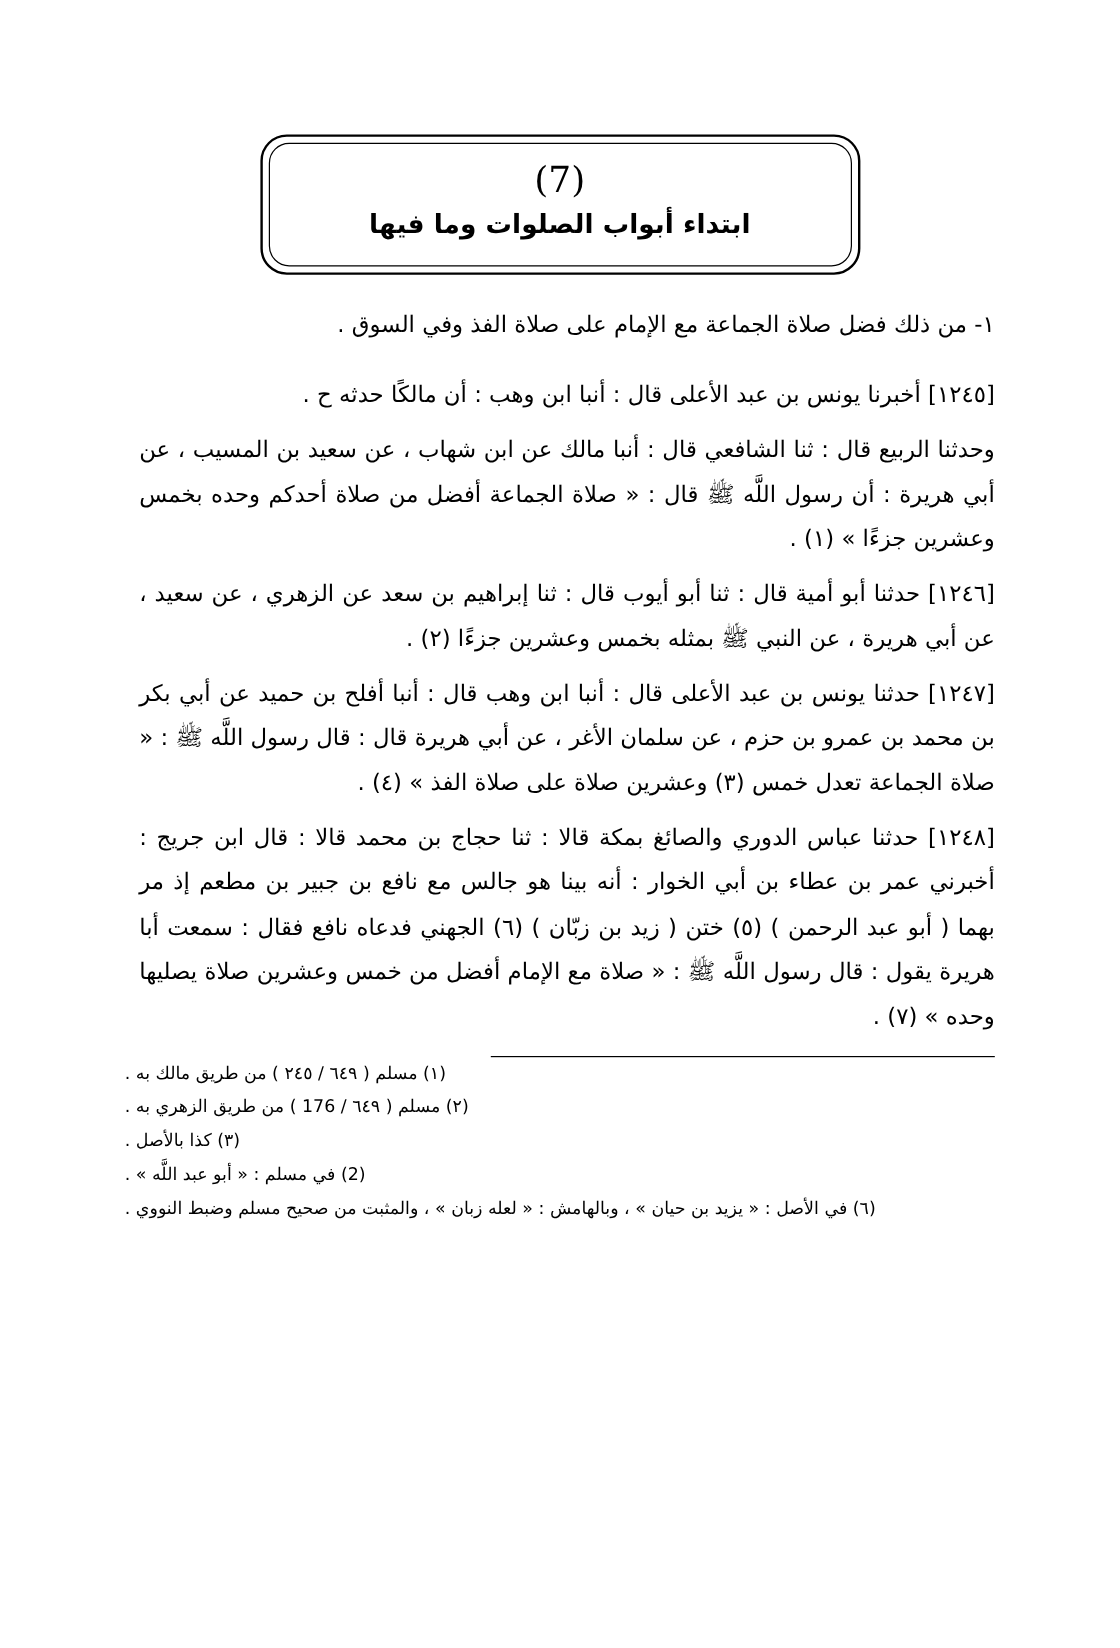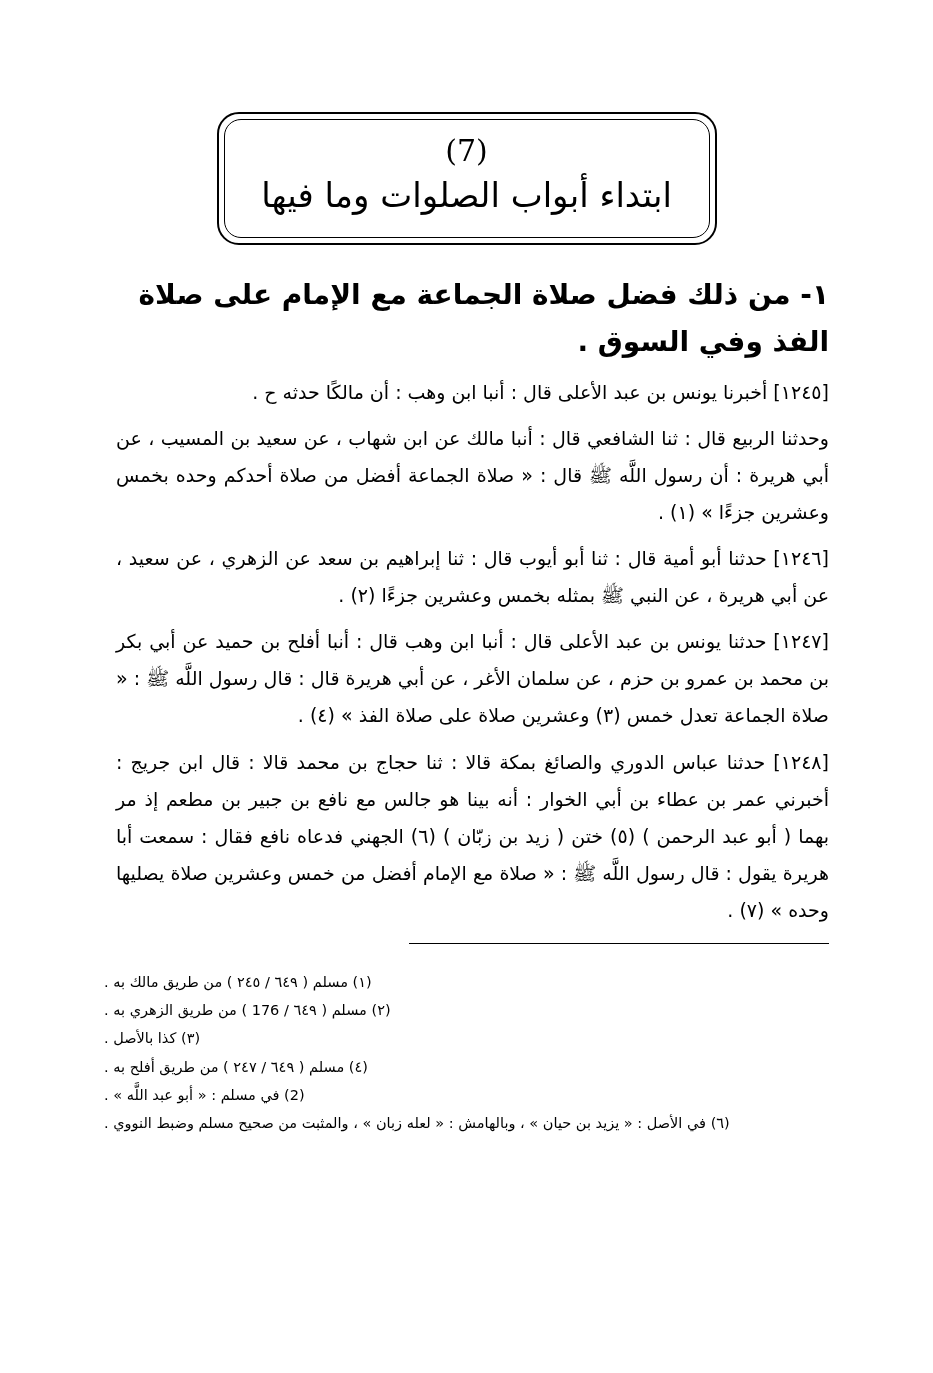--- a/index.html
+++ b/index.html
@@ -44,55 +44,55 @@
     text-align: center;
   }
   .heading-number {
     font-size: 30px;
     font-family: "DejaVu Serif", "Liberation Serif", serif;
     letter-spacing: 0px;
     line-height: 1.1;
     margin-bottom: 6px;
   }
   .heading-title {
-    font-size: 34px;
-    font-weight: normal;
+    font-size: 22px;
+    font-weight: bold;
     line-height: 1.35;
     direction: rtl;
   }
 
   
   .body-area {
     margin: 26px 104px 0 104px;
     direction: rtl;
     text-align: justify;
   }
   .section-title {
-    font-size: 28px;
-    font-weight: bold;
+    font-size: 19px;
+    font-weight: normal;
     line-height: 1.7;
-    margin-bottom: 8px;
+    margin-bottom: 24px;
     text-align: right;
   }
   .para {
     font-size: 19px;
     line-height: 1.95;
     margin: 0 0 9px 12px;
     text-align: justify;
     text-justify: inter-word;
   }
 
   
   .fn-rule {
     margin: 14px 104px 0 auto;
     width: 420px;
     border-top: 1.6px solid #000;
   }
   .footnotes {
-    margin: 24px 104px 0 104px;
+    margin: 0 104px 0 104px;
     direction: rtl;
   }
   .fn {
     font-size: 14.5px;
     line-height: 1.95;
     text-align: left;
     margin: 0;
   }
 </style>
 </head>
@@ -120,18 +120,17 @@
     <p class="para">[١٢٤٨] حدثنا عباس الدوري والصائغ بمكة قالا : ثنا حجاج بن محمد قالا : قال ابن جريج : أخبرني عمر بن عطاء بن أبي الخوار : أنه بينا هو جالس مع نافع بن جبير بن مطعم إذ مر بهما ( أبو عبد الرحمن ) (٥) ختن ( زيد بن زبّان ) (٦) الجهني فدعاه نافع فقال : سمعت أبا هريرة يقول : قال رسول اللَّه ﷺ : « صلاة مع الإمام أفضل من خمس وعشرين صلاة يصليها وحده » (٧) .</p>
 
   </div>
 
   <div class="fn-rule"></div>
 
   <div class="footnotes">
     <p class="fn">(١) مسلم ( ٦٤٩ / ٢٤٥ ) من طريق مالك به .</p>
     <p class="fn">(٢) مسلم ( ٦٤٩ / 176 ) من طريق الزهري به .</p>
     <p class="fn">(٣) كذا بالأصل .</p>
-    <p class="fn">(٤) مسلم ( ٦٤٩ / ٢٤٧ ) من طريق أفلح به .</p>
     <p class="fn">(2) في مسلم : « أبو عبد اللَّه » .</p>
     <p class="fn">(٦) في الأصل : « يزيد بن حيان » ، وبالهامش : « لعله زبان » ، والمثبت من صحيح مسلم وضبط النووي .</p>
   </div>
 
 </div>
 
 </body></html>

